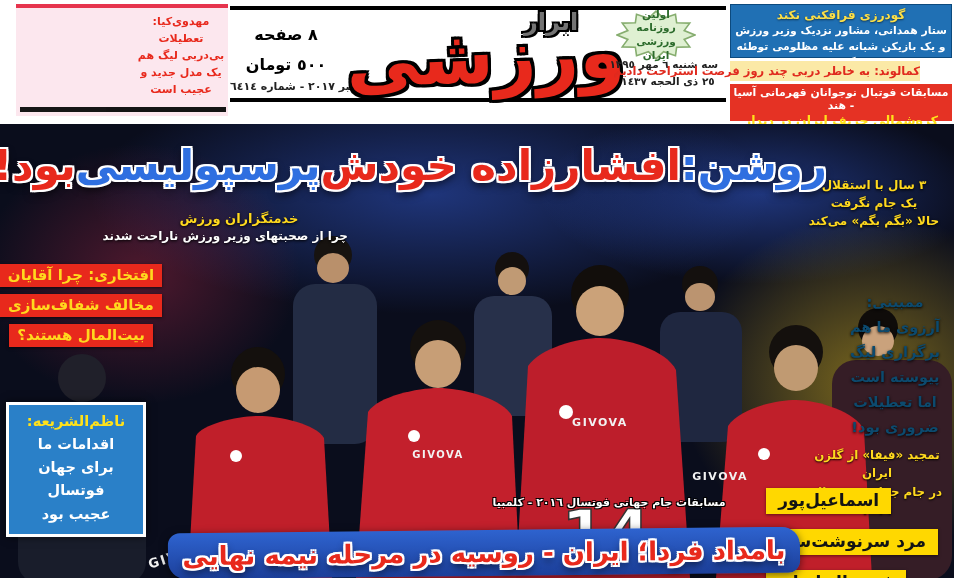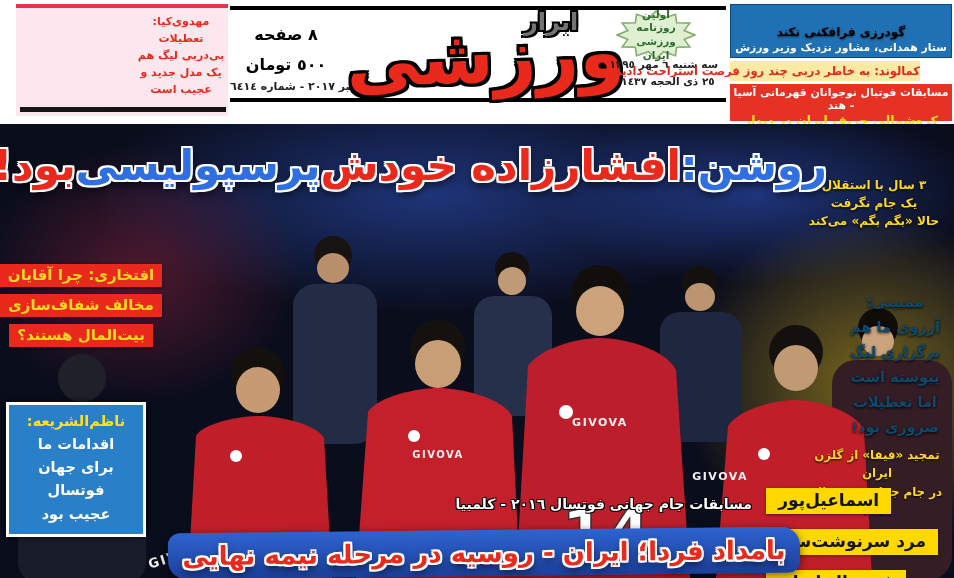--- a/index.html
+++ b/index.html
@@ -27,21 +27,21 @@
                          0 -3px 0 #000,0 3px 0 #000,-3px 0 0 #000,3px 0 0 #000;}
   .logo-top{left:294px;top:-2px;font-size:24px;font-weight:bold;color:#737373;
             text-shadow:-2px -2px 0 #000,2px -2px 0 #000,-2px 2px 0 #000,2px 2px 0 #000;}
   .starburst{left:616px;top:10px;width:80px;height:50px;}
   .starburst .txt{position:absolute;inset:0;display:flex;align-items:center;justify-content:center;
                   font-size:10.5px;font-weight:bold;color:#2c6b2c;text-align:center;line-height:1.3;
                   padding:0 10px;}
 
   .blue-box{left:730px;top:4px;width:222px;height:54px;background:#2070b4;
             border:1px solid #0c4a7e;text-align:center;box-sizing:border-box;}
-  .bb-title{color:#000000;font-size:12px;font-weight:bold;margin-top:20px;
+  .bb-title{color:#fde047;font-size:12px;font-weight:bold;margin-top:3px;
             text-shadow:0 1px 2px rgba(0,0,0,.55);}
   .bb-body{color:#fff;font-size:10.8px;font-weight:bold;line-height:1.45;margin-top:1px;
            padding:0 4px;}
   .yellow-strip{left:730px;top:61px;width:190px;height:20px;background:#fbe9a6;
                 color:#e02a1e;font-size:11.5px;font-weight:bold;line-height:20px;
                 text-align:center;white-space:nowrap;}
   .red-box{left:730px;top:84px;width:222px;height:37px;background:#e53224;text-align:center;}
   .rb-line1{color:#fff;font-size:10.8px;font-weight:bold;margin-top:2px;}
   .rb-line2{color:#ffe11a;font-size:12.5px;font-weight:bold;margin-top:1px;}
 
@@ -75,21 +75,21 @@
   .mombini{left:838px;top:290px;width:114px;text-align:center;color:#0c4a6e;font-weight:bold;
            font-size:14.5px;line-height:1.72;text-shadow:0 1px 3px #000;white-space:nowrap;}
   .fifa-note{left:802px;top:446px;width:150px;text-align:center;color:#ffd91e;
              font-weight:bold;font-size:11.8px;line-height:1.55;text-shadow:0 1px 2px #000;}
 
   .esmail{right:16px;top:488px;display:flex;flex-direction:column;align-items:flex-end;gap:15px;}
   .strip-yellow{background:#ffd800;color:#141414;font-weight:bold;font-size:17px;
                 padding:2px 12px 4px;white-space:nowrap;box-shadow:0 1px 3px rgba(0,0,0,.5);}
 
   .caption{left:466px;top:496px;width:286px;text-align:center;color:#fff;font-weight:bold;
-           font-size:14px;white-space:nowrap;
+           font-size:11px;white-space:nowrap;
            text-shadow:-1px -1px 0 #000,1px -1px 0 #000,-1px 1px 0 #000,1px 1px 0 #000;}
 
   .banner{left:168px;top:530px;width:632px;height:46px;
           background:linear-gradient(180deg,#2e63cf,#1c3f9a);
           border-radius:12px 18px 12px 18px;transform:rotate(-0.6deg);
           display:flex;align-items:center;justify-content:center;
           box-shadow:0 2px 8px rgba(0,0,0,.55);}
   .banner-text{color:#e8291c;font-weight:bold;font-size:26px;white-space:nowrap;}
 </style>
 </head>
@@ -223,20 +223,24 @@
       <span class="hl-blue">پرسپولیسی</span>
       <span class="hl-red"> بود!</span>
   </div>
 
   <div class="abs esteghlal">
     <div>۳ سال با استقلال</div>
     <div>یک جام نگرفت</div>
     <div>حالا «بگم بگم» می‌کند</div>
   </div>
 
+  <div class="abs servants">
+    <div class="sv1">خدمتگزاران ورزش</div>
+    <div class="sv2">چرا از صحبتهای وزیر ورزش ناراحت شدند</div>
+  </div>
 
   <div class="abs eftekhari">
     <div class="strip-red">افتخاری: چرا آقایان</div>
     <div class="strip-red">مخالف شفاف‌سازی</div>
     <div class="strip-red">بیت‌المال هستند؟</div>
   </div>
 
   <div class="abs nazem">
     <div class="nz-title">ناظم‌الشریعه:</div>
     <div class="nz-line">اقدامات ما</div>

